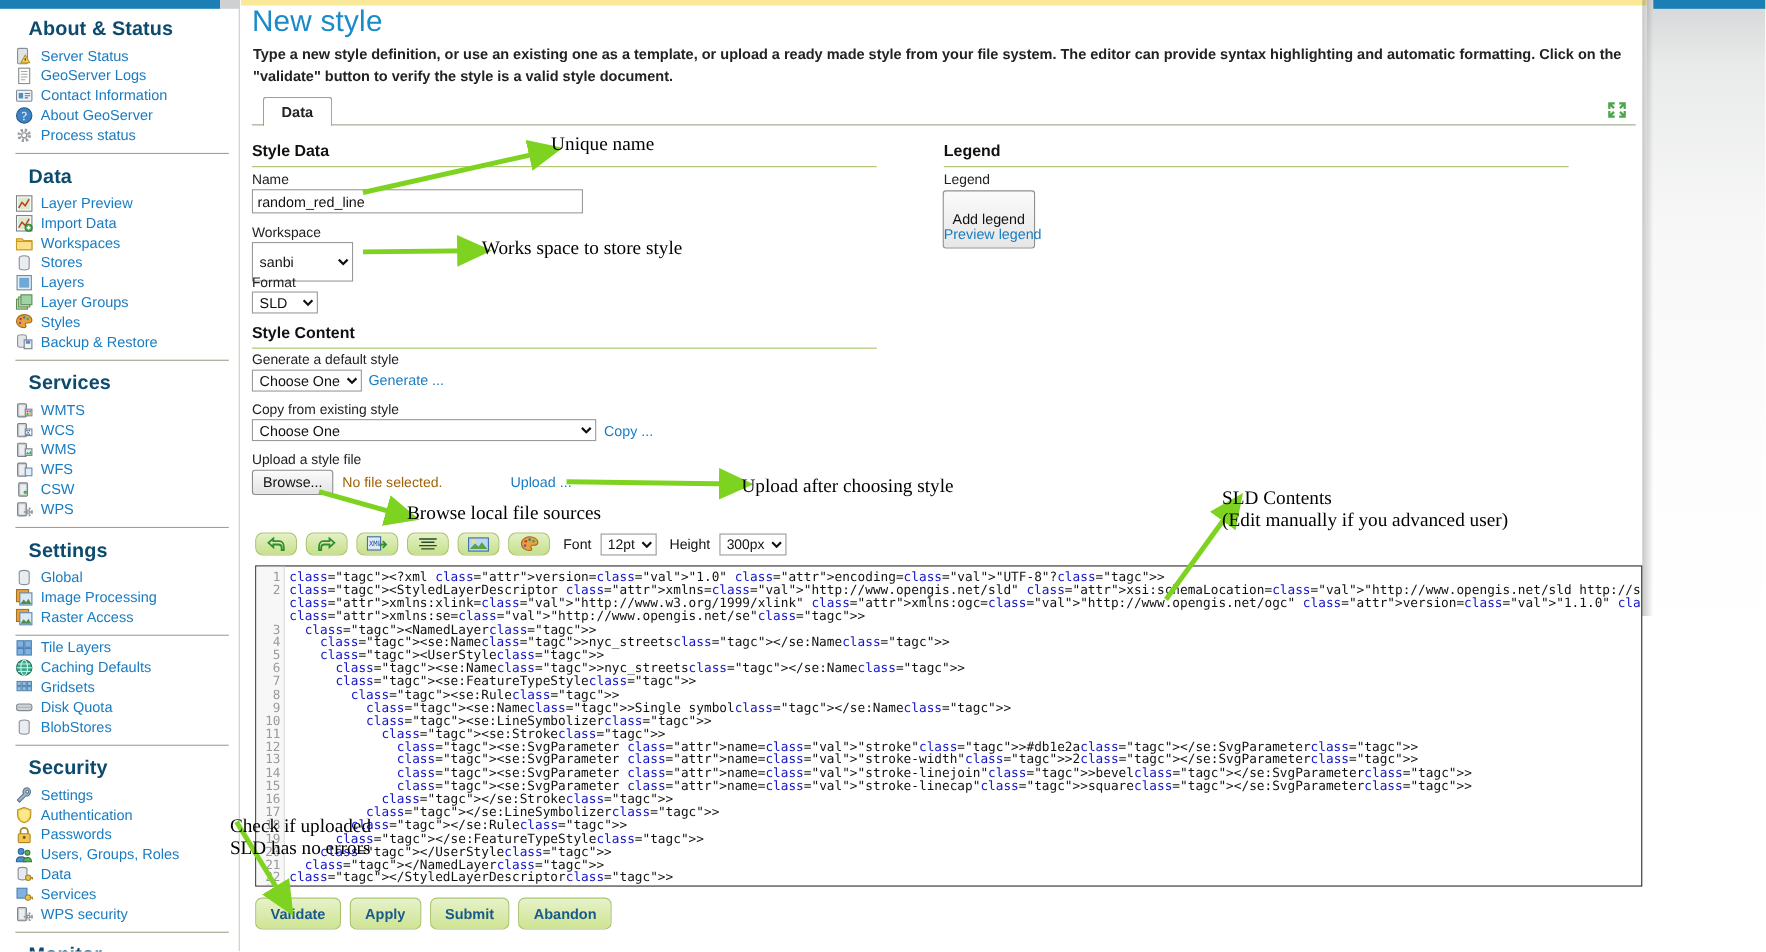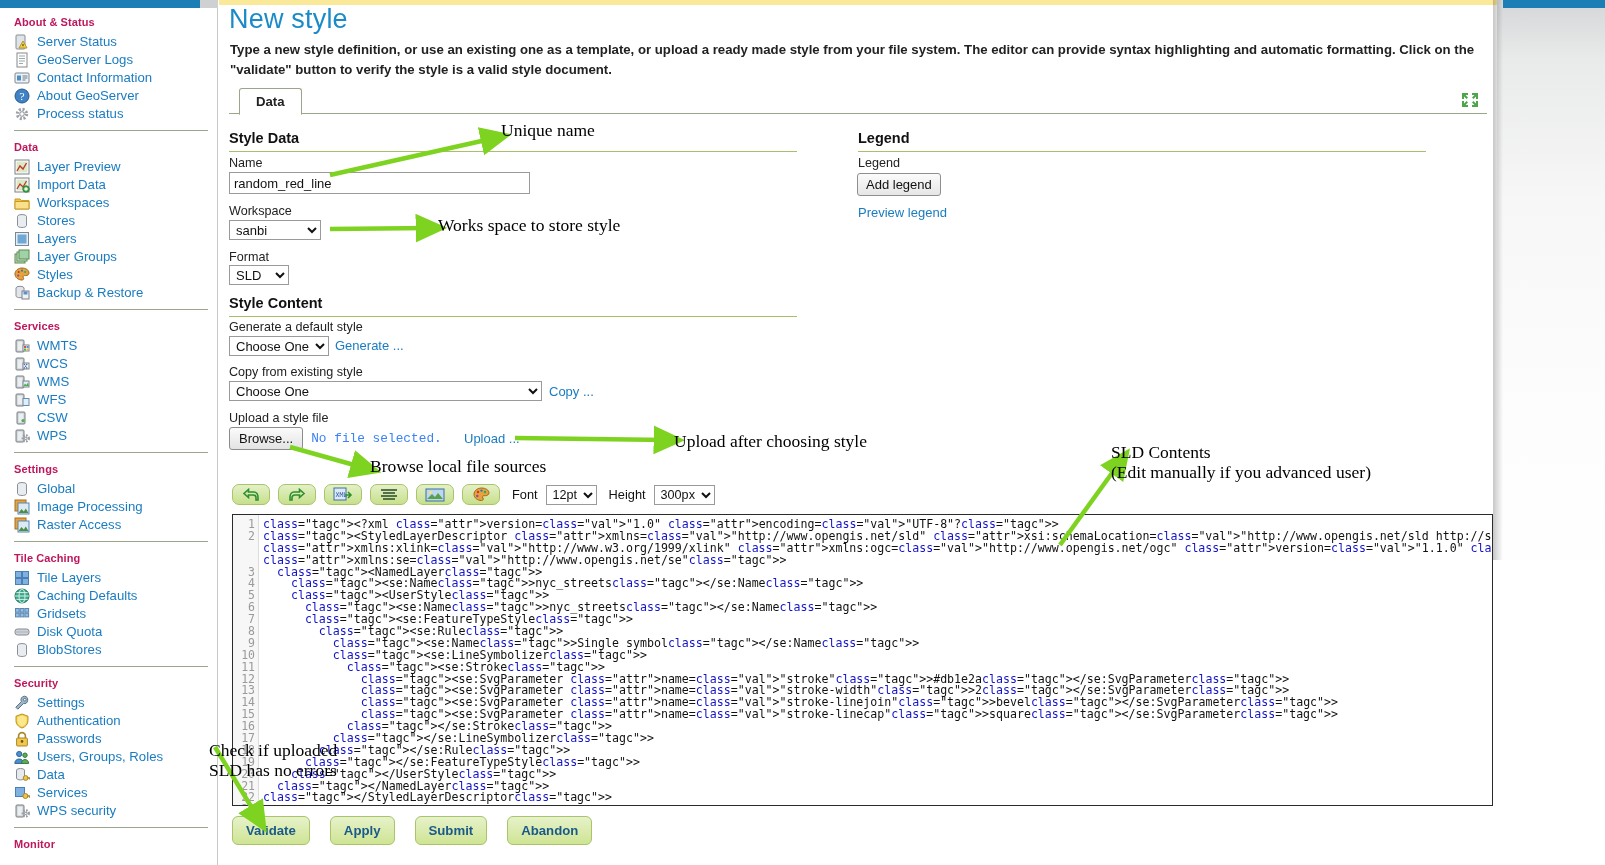--- a/index.html
+++ b/index.html
@@ -36,24 +36,24 @@
     position: absolute; left: 0; top: 0; width: 200px; height: 8px;
     background: #1b7fb5;
   }
   .sidebar-topbar-right {
     position: absolute; left: 200px; top: 0; width: 18px; height: 8px;
     background: #cfd0d1;
   }
   .sidebar-inner { position: absolute; left: 0; top: 8px; width: 218px; }
 
   .sb-head {
-    color: #be185d;
+    color: #0c4a6e;
     font-weight: bold;
-    font-size: 11px;
-    padding: 8px 0 5px 14px;
+    font-size: 18px;
+    padding: 8px 0 5px 26px;
     letter-spacing: .1px;
   }
   .sb-item {
     display: flex; align-items: center;
     padding: 1px 0 1px 14px;
     height: 18px;
     cursor: pointer;
   }
   .sb-item-label {
     color: #1a7cc0;
@@ -140,37 +140,37 @@
     position: absolute; color: #1a7cc0; font-size: 13px; cursor: pointer;
   }
 
   button.gbtn {
     position: absolute;
     font-family: "Liberation Sans", sans-serif;
     font-size: 13px; color: #111;
     background: linear-gradient(to bottom,#fbfbfb,#e6e6e6);
     border: 1px solid #8f8f8f;
     border-radius: 3px;
-    padding: 3px 8px;
+    padding: 18px 8px;
     cursor: pointer;
   }
   .filebtn {
     position: absolute;
     display: flex; align-items: center; gap: 8px;
   }
   .filebtn .bbtn {
     font-family: "Liberation Sans", sans-serif;
     font-size: 13px; color: #111;
     background: linear-gradient(to bottom,#fbfbfb,#e3e3e3);
     border: 1px solid #8c8c8c;
     border-radius: 3px;
     padding: 3px 9px;
     cursor: pointer;
   }
-  .filebtn .fname { font-size: 12.8px; color: #3b82f6; font-family: Liberation Mono, monospace; }
+  .filebtn .fname { font-size: 12.8px; color: #a16207; }
 
   
   .etb {
     position: absolute; left: 232px; top: 484px;
     display: flex; align-items: center; gap: 8px;
   }
   .tbbtn {
     width: 38px; height: 21px;
     background: linear-gradient(to bottom,#e4f0c8,#c7e08b);
     border: 1px solid #a9c46a;
@@ -214,21 +214,21 @@
     line-height: 11.9px;
     color: #111;
     padding: 4px 0 0 4px;
     white-space: pre;
     overflow: hidden;
   }
   .codearea .ln { height: 11.9px; }
   .attr { color: #1414c8; }
 
   
-  .actionbar { position: absolute; left: 232px; top: 816px; display: flex; gap: 20px; }
+  .actionbar { position: absolute; left: 232px; top: 816px; display: flex; gap: 8px; }
   .act {
     font-family: "Liberation Sans", sans-serif;
     font-size: 13.2px; font-weight: bold; color: #1a5a8a;
     background: linear-gradient(to bottom,#e6f2ca,#cfe493);
     border: 1px solid #a9c46a;
     border-radius: 6px;
     padding: 6px 13px;
     cursor: pointer;
   }
 
@@ -492,21 +492,20 @@
           <span style="width: 16px; height: 16px; flex: 0 0 16px; display: block;">
             <svg class="ico" width="16" height="16" viewBox="0 0 16 16">
               <rect x="1" y="1" width="11" height="11" fill="#e8a33d" stroke="#a5701e"></rect>
               <rect x="4" y="4" width="11" height="11" fill="#dceaf6" stroke="#5b86b0"></rect>
               <path d="M4.5 14l3-4 2.3 2.4 2-3 2.7 4.6z" fill="#4e8f46"></path>
             </svg>
           </span>
           <span class="sb-item-label">Raster Access</span>
         </div>
         <div class="sb-sep"></div>
-        <div class="sb-head">Tile Caching</div>
         <div class="sb-item">
           <span style="width: 16px; height: 16px; flex: 0 0 16px; display: block;">
             <svg class="ico" width="16" height="16" viewBox="0 0 16 16">
               <g fill="#7fb2e0" stroke="#4c7fb5">
                 <rect x="1.5" y="1.5" width="6" height="6"></rect>
                 <rect x="8.5" y="1.5" width="6" height="6"></rect>
                 <rect x="1.5" y="8.5" width="6" height="6"></rect>
                 <rect x="8.5" y="8.5" width="6" height="6"></rect>
               </g>
             </svg>
@@ -654,21 +653,21 @@
       </div>
     </div>
 
     <div class="sec" style="left:10px; top:130px;">Style Data</div>
     <div class="sec-rule" style="left:10px; top:151px; width:568px;"></div>
 
     <div class="fld-label" style="left:10px; top:156px;">Name</div>
     <input class="txt" style="left: 10px; top: 172px; width: 301px; height: 22px;" value="random_red_line">
 
     <div class="fld-label" style="left:10px; top:204px;">Workspace</div>
-    <select class="sel" style="left:10px; top:220px; width:92px; height:20px;" id="workspace-select"><option value="sanbi">sanbi</option></select>
+    <select class="sel" style="left:10px; top:220px; width:92px; height:36px;" id="workspace-select"><option value="sanbi">sanbi</option></select>
 
     <div class="fld-label" style="left:10px; top:250px;">Format</div>
     <select class="sel" style="left:10px; top:265px; width:60px; height:20px;" id="format-select"><option value="SLD">SLD</option></select>
 
     <div class="sec" style="left:639px; top:130px;">Legend</div>
     <div class="sec-rule" style="left:639px; top:151px; width:568px;"></div>
     <div class="fld-label" style="left:639px; top:156px;">Legend</div>
     <button class="gbtn" style="left:638px; top:173px;">Add legend</button>
     <div class="lnk" style="left:639px; top:205px;">Preview legend</div>
 

